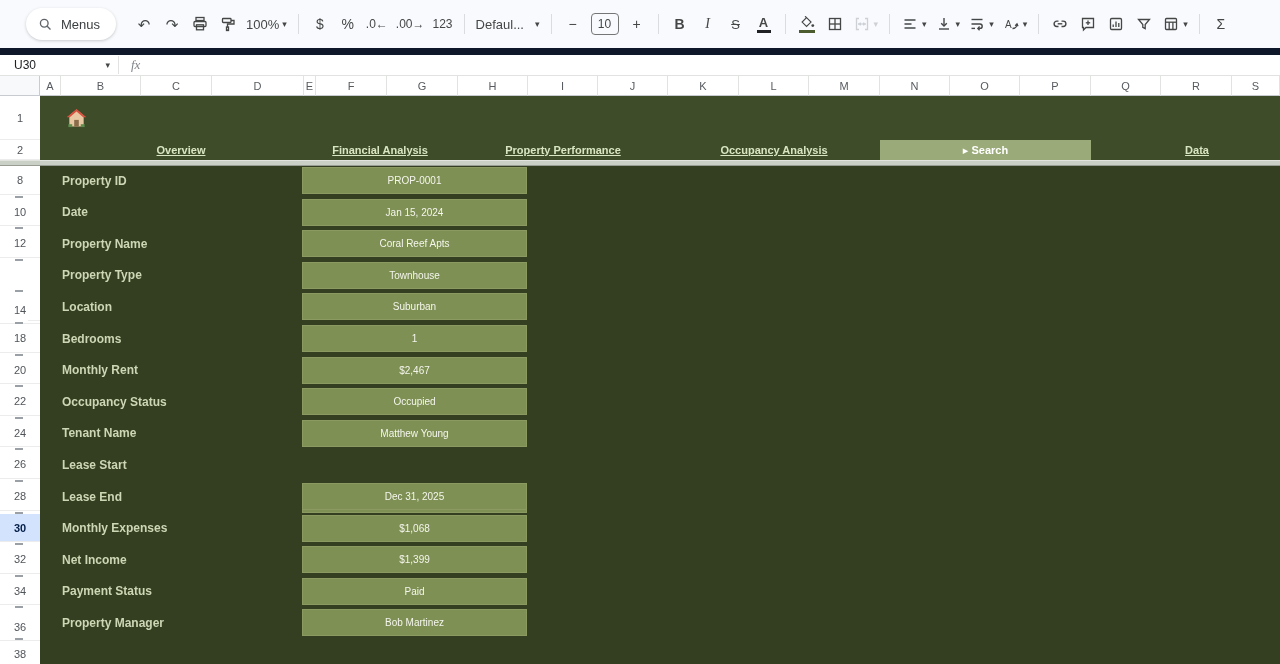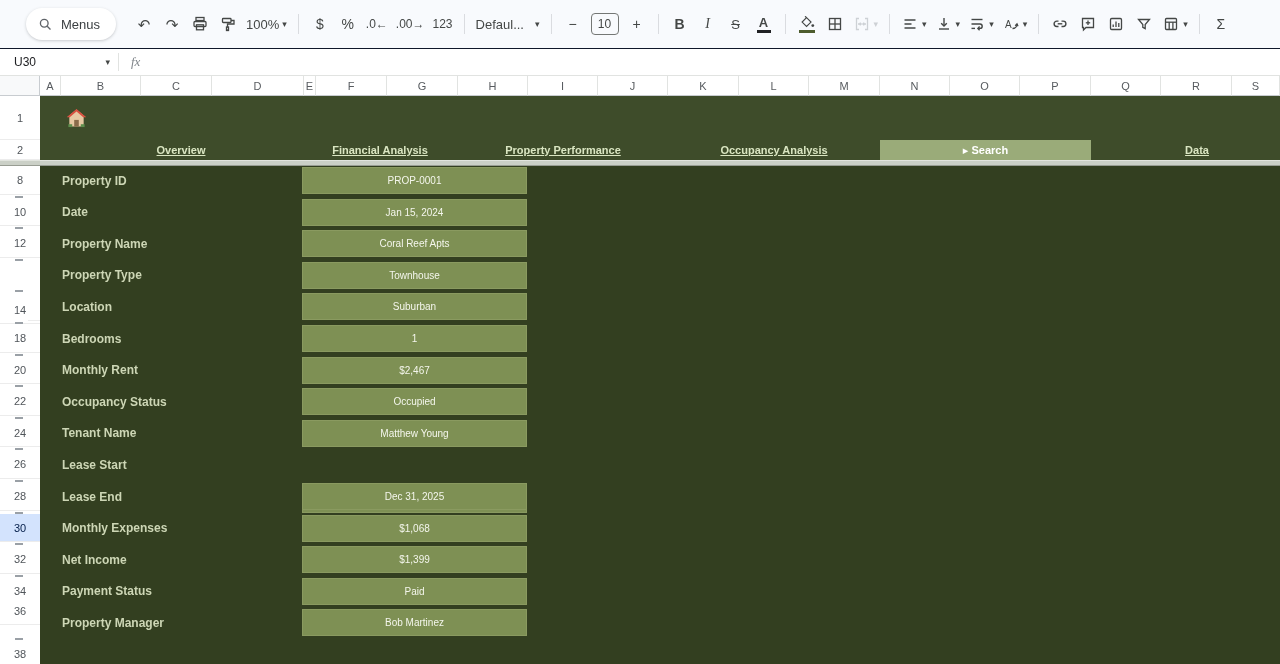--- a/index.html
+++ b/index.html
@@ -31,42 +31,42 @@
   .strike-s{text-decoration:line-through;font-size:13px;}
   .acolor{position:relative;font-size:13px;font-weight:bold;line-height:1;}
   .color-bar{display:block;height:3px;width:14px;margin-top:1px;}
   .bar-dark{background:#202124;}
   .bar-green{background:#4d5c2e;}
   .disabled{opacity:.45;}
   svg.ic{display:block;}
 
   
   .formula-bar{position:absolute;left:0;top:48px;width:100%;height:28px;background:#fff;
-               border-top:1px solid #0f172a;border-bottom:1px solid #e1e3e1;display:flex;
+               border-top:7px solid #0f172a;border-bottom:1px solid #e1e3e1;display:flex;
                align-items:center;box-sizing:border-box;}
   .name-box{width:96px;display:flex;align-items:center;justify-content:space-between;
             padding:0 8px 0 14px;font-size:12px;color:#202124;cursor:pointer;}
   .fb-sep{width:1px;height:18px;background:#e1e3e1;margin-right:12px;}
   .fx{font-style:italic;font-family:"Liberation Serif",serif;font-size:13px;color:#80868b;}
 
   
   .col-headers{position:absolute;left:0;top:76px;width:100%;height:20px;display:flex;}
   .corner{width:40px;height:100%;background:#f8f9fa;border-right:1px solid #c8ccd0;
           border-bottom:1px solid #c8ccd0;box-sizing:border-box;}
   .col-h{height:100%;box-sizing:border-box;border-right:1px solid #e1e3e1;
          border-bottom:1px solid #c8ccd0;display:flex;align-items:center;justify-content:center;
          font-size:11px;color:#575b5f;background:#fff;cursor:pointer;flex:0 0 auto;}
 
   
   .body{position:absolute;left:0;top:96px;width:100%;bottom:0;}
   .gutter{position:absolute;left:0;top:0;width:40px;height:100%;background:#fff;}
   .row-h{position:absolute;left:0;width:40px;box-sizing:border-box;display:flex;
          align-items:center;justify-content:center;font-size:11px;color:#50555a;
          border-bottom:1px solid #ececec;cursor:pointer;background:#fff;}
-  .row-h.sel{background:var(--selrow-bg);color:#041e49;font-weight:normal;text-align:center;}
+  .row-h.sel{background:var(--selrow-bg);color:#041e49;font-weight:bold;text-align:center;}
   .hidden-dash{position:absolute;left:15px;width:8px;height:2px;background:#9aa0a6;}
 
   .content{position:absolute;left:40px;top:0;right:0;bottom:0;background:var(--dash-bg);}
   .title-row{position:absolute;left:0;top:0;width:100%;height:44px;background:var(--head-bg);
              display:flex;align-items:center;padding-left:26px;box-sizing:border-box;gap:9px;}
   .title-text{color:#fff;font-weight:bold;font-size:17.5px;letter-spacing:.2px;}
   .nav-row{position:absolute;left:0;top:44px;width:100%;height:20px;background:var(--head-bg);}
   .nav-link{position:absolute;top:0;height:20px;line-height:20px;transform:translateX(-50%);
             font-size:11px;font-weight:bold;color:var(--link-c);text-decoration:underline;
             cursor:pointer;white-space:nowrap;}
@@ -357,21 +357,21 @@
         <div class="row-h" style="top: 354.9px; height: 28px;">26</div>
         <div class="hidden-dash" style="top: 383.9px;"></div>
         <div class="row-h" style="top: 386.5px; height: 28px;">28</div>
         <div class="hidden-dash" style="top: 415.5px;"></div>
         <div class="row-h sel" style="top: 418.1px; height: 28px;">30</div>
         <div class="hidden-dash" style="top: 447.1px;"></div>
         <div class="row-h" style="top: 449.7px; height: 28px;">32</div>
         <div class="hidden-dash" style="top: 478.7px;"></div>
         <div class="row-h" style="top: 481.3px; height: 28px;">34</div>
         <div class="hidden-dash" style="top: 510.3px;"></div>
-        <div class="row-h" style="top: 501px; height: 28px;">36</div>
+        <div class="row-h" style="top: 517px; height: 28px;">36</div>
         <div class="hidden-dash" style="top: 541.9px;"></div>
         <div class="row-h" style="top: 544.5px; height: 28px;">38</div>
       </div>
 
     <div class="content">
       <div class="title-row">
         <svg width="21" height="20" viewBox="0 0 22 20">
           <path d="M11 1L1.5 9h2v10h15V9h2z" fill="#e8c9a3"></path>
           <path d="M11 0.5L0.8 9.2h3.1L11 3.3l7.1 5.9h3.1z" fill="#d9503f"></path>
           <rect x="8.6" y="12" width="4.8" height="7" fill="#8a6b4a"></rect>

